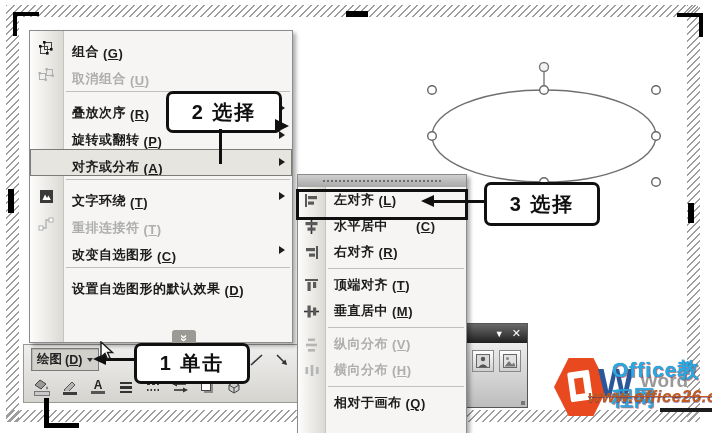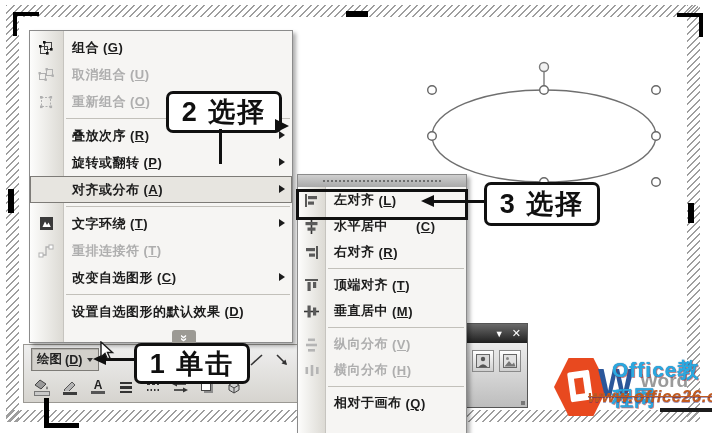--- a/index.html
+++ b/index.html
@@ -33,37 +33,37 @@
   .mi.disabled{color:#aeaeae;}
   .mi .icel{position:absolute;left:0;top:0;width:32px;height:27px;
             display:flex;align-items:center;justify-content:center;}
   .mi .arr{position:absolute;right:7px;top:50%;margin-top:-4.5px;width:0;height:0;
            border-left:6px solid #1c1c1c;border-top:4.5px solid transparent;border-bottom:4.5px solid transparent;}
   .menu-sep{height:1px;background:#c2c0ba;margin:3px 2px 3px 36px;}
   .mi.hl{background:#e7e5e0;outline:1px solid #7d7b77;outline-offset:-1px;}
   
   #draw-menu{left:29px;top:30px;width:264px;height:313px;z-index:20;padding-top:3px;box-sizing:border-box;}
   #draw-menu .gutter{width:33px;}
-  #draw-menu .mi{padding-left:42px;}
+  #draw-menu .mi{padding-left:42px;align-items:flex-end;}
   #menu-chevron{position:absolute;left:142px;bottom:-4px;width:24px;height:16px;background:#9c9a94;
        border-radius:3px;color:#fff;display:flex;align-items:center;justify-content:center;}
   #menu-chevron::after{content:"»";transform:rotate(90deg);font-size:13px;font-weight:bold;line-height:0;}
   
   #align-submenu{left:297px;top:152px;width:170px;height:345px;z-index:30;box-sizing:border-box;margin-top:22px;}
   #align-submenu .gutter{width:27px;}
   #align-submenu .mi{padding-left:36px;height:26px;}
   #align-submenu .menu-sep{margin-left:30px;}
   #submenu-dragbar{height:12px;background:linear-gradient(#cfcfcf,#a9a9a9);
       display:flex;align-items:center;justify-content:center;}
   #submenu-dragbar .dots{width:70%;border-top:2px dotted #6e6e6e;height:0;}
   .mi.tall{height:30px;gap:24px;}
   
   .callout{position:absolute;background:#fff;border:3px solid #101010;border-radius:7px;
     display:flex;align-items:center;justify-content:center;z-index:40;
-    font-size:27px;font-weight:bold;color:#101010;letter-spacing:2px;white-space:nowrap;}
+    font-size:20px;font-weight:bold;color:#101010;letter-spacing:2px;white-space:nowrap;}
   #callout-2{left:166px;top:91px;width:110px;height:36px;}
   #callout-3{left:484px;top:182px;width:110px;height:38px;}
   #callout-1{left:134px;top:343px;width:110px;height:35px;}
   .ann{position:absolute;z-index:41;background:#101010;}
   #c2-vline{left:219px;top:129px;width:3px;height:35px;}
   #c2-tail{left:275px;top:119px;width:0;height:0;background:none;
      border-left:14px solid #101010;border-top:7px solid transparent;border-bottom:7px solid transparent;}
   #c3-line{left:432px;top:200px;width:53px;height:3px;}
   #c3-head{left:421px;top:195px;width:0;height:0;background:none;
      border-right:13px solid #101010;border-top:6.5px solid transparent;border-bottom:6.5px solid transparent;}
@@ -281,35 +281,20 @@
               <rect x="0.5" y="5" width="2.4" height="2.4"></rect>
               <rect x="6.5" y="11.5" width="2.4" height="2.4"></rect>
               <rect x="7.5" y="1" width="2.4" height="2.4"></rect>
               <rect x="13.5" y="7.5" width="2.4" height="2.4"></rect>
             </g>
           </svg>
         </span>
       <span class="lab">取消组合</span>
       <span class="key">(<u>U</u>)</span>
     </div>
-    <div class="mi disabled">
-      <span class="icel">
-          <svg width="16" height="16">
-            <rect x="3.5" y="3.5" width="9" height="9" fill="none" stroke="#b0b0b0" stroke-dasharray="2 1.5"></rect>
-            <g fill="#b0b0b0">
-              <rect x="2" y="2" width="2.6" height="2.6"></rect>
-              <rect x="11.5" y="2" width="2.6" height="2.6"></rect>
-              <rect x="2" y="11.5" width="2.6" height="2.6"></rect>
-              <rect x="11.5" y="11.5" width="2.6" height="2.6"></rect>
-            </g>
-          </svg>
-        </span>
-      <span class="lab">重新组合</span>
-      <span class="key">(<u>O</u>)</span>
-    </div>
 
     <div class="menu-sep"></div>
 
     <div class="mi">
       <span class="lab">叠放次序</span>
       <span class="key">(<u>R</u>)</span>
       <span class="arr"></span>
     </div>
     <div class="mi">
       <span class="lab">旋转或翻转</span>

